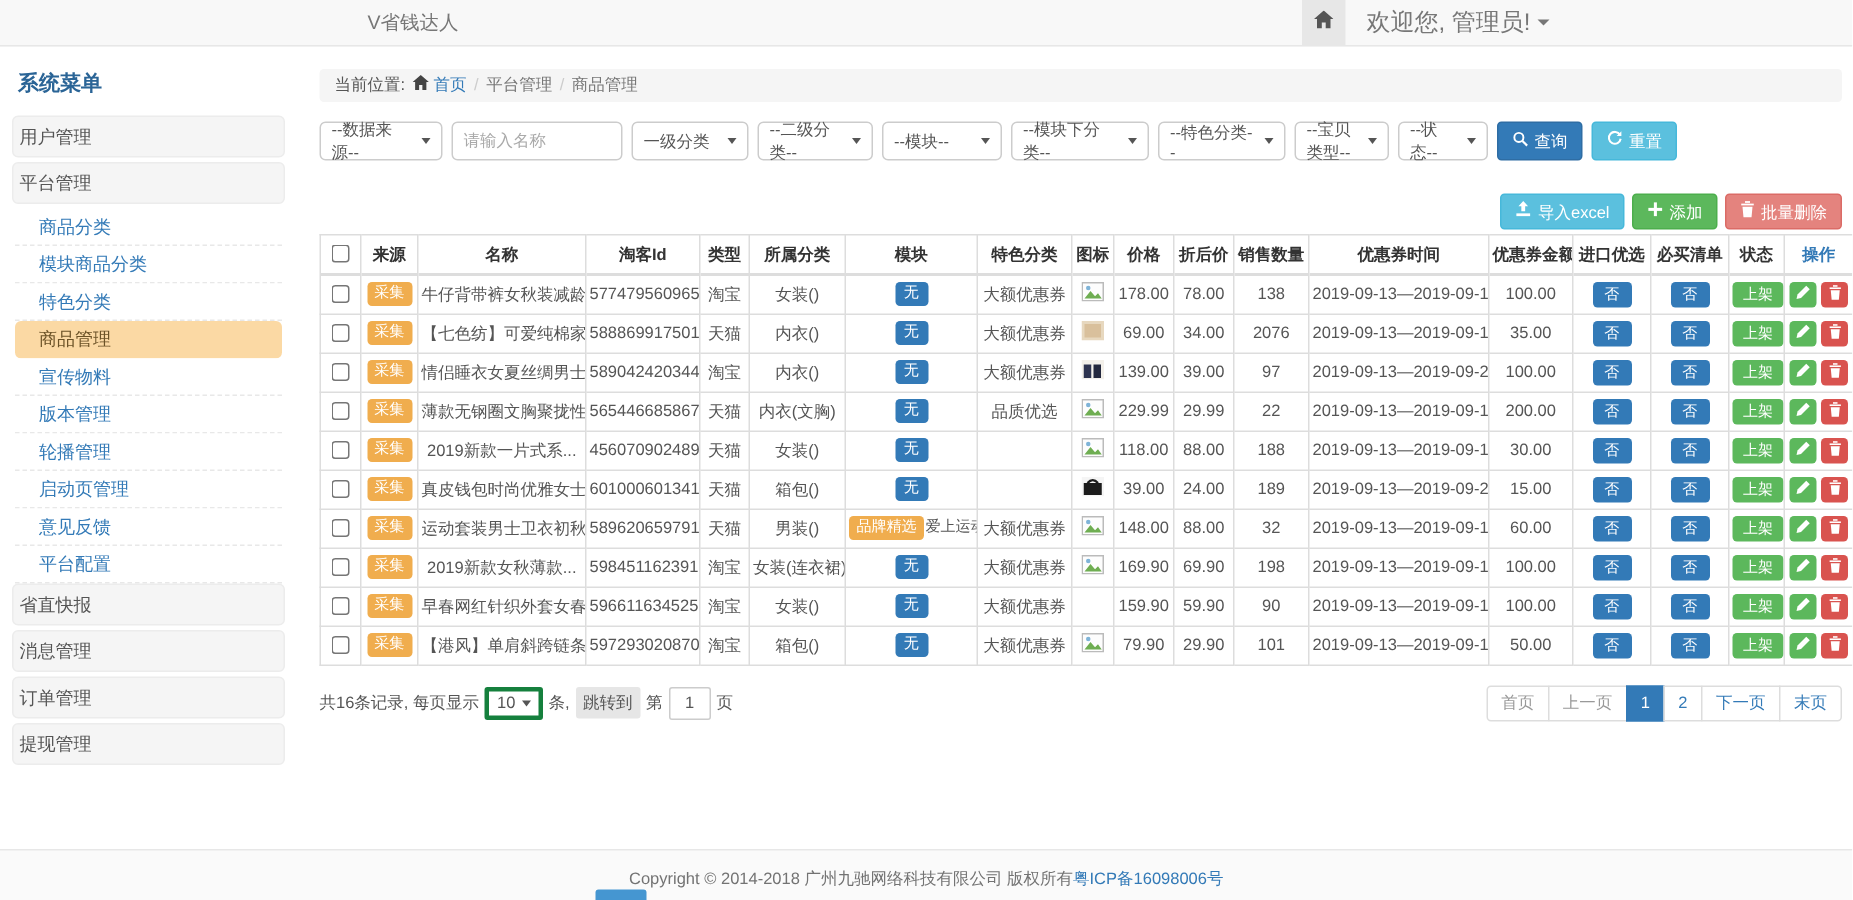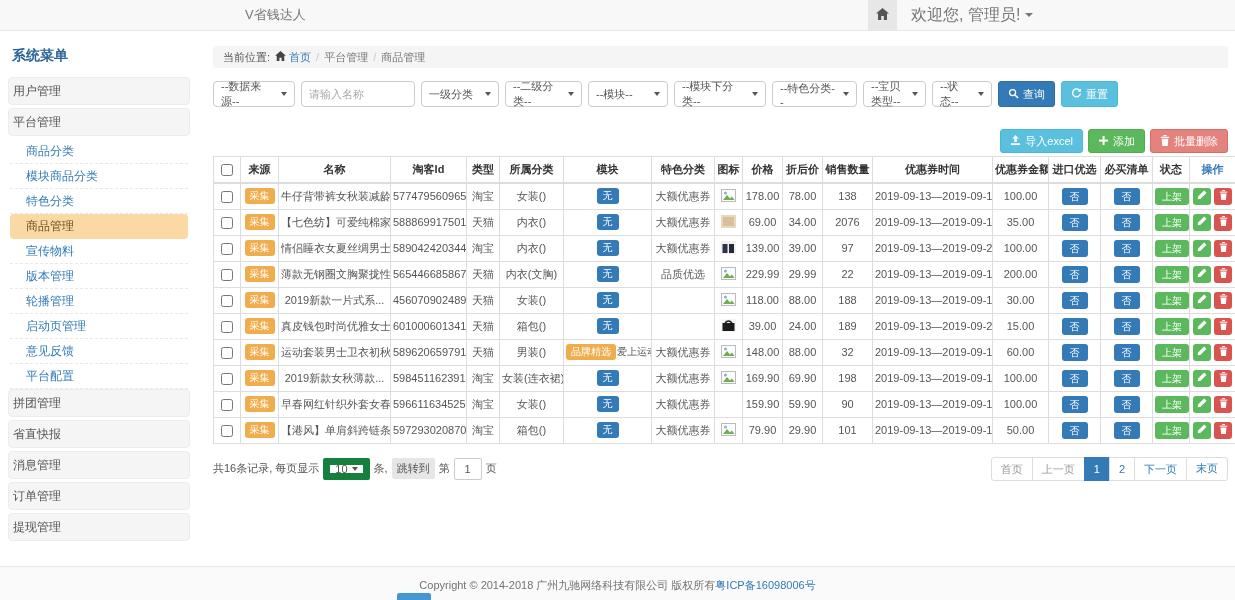--- a/index.html
+++ b/index.html
@@ -61,28 +61,28 @@
   .module-extra { font-size:10px; color:#555; margin-left:1px; }
   .btn-no { background:#337ab7; color:#fff; border-radius:3px; padding:3px 8px; font-size:10px; display:inline-block; cursor:pointer; line-height:11px; }
   .btn-on { background:#5cb85c; color:#fff; border-radius:3px; padding:3px 7px; font-size:10px; display:inline-block; cursor:pointer; line-height:11px; }
   .btn-ico { width:18px; height:17px; border-radius:3px; display:inline-flex; align-items:center; justify-content:center; cursor:pointer; vertical-align:middle; }
   .btn-edit { background:#5cb85c; margin-right:3px; }
   .btn-del { background:#d9534f; }
   .thumb { display:inline-flex; align-items:center; justify-content:center; }
 
   .pagebar { display:flex; justify-content:space-between; align-items:center; margin-top:13px; font-size:11px; color:#555; }
   .pg-left { display:flex; align-items:center; gap:4px; }
-  .pg-size { height:22px; min-width:38px; border:7px solid #15803d; border-radius:2px; background:#fff; display:inline-flex; align-items:center; justify-content:space-between; padding:0 5px; cursor:pointer; }
+  .pg-size { height:22px; min-width:38px; border:3px solid #15803d; border-radius:2px; background:#fff; display:inline-flex; align-items:center; justify-content:space-between; padding:0 5px; cursor:pointer; }
   .pg-size .sel-caret { width:0; height:0; border-left:3.5px solid transparent; border-right:3.5px solid transparent; border-top:4px solid #555; margin-left:4px; }
   .pg-jump-label { background:#e6e6e6; padding:3px 5px; border-radius:2px; color:#555; }
   .pg-input { width:28px; height:22px; border:1px solid #ccc; border-radius:2px; text-align:center; font-size:11px; font-family:inherit; color:#555; }
   .pg-btns { display:flex; }
   .pg-btn { border:1px solid #ddd; background:#fff; color:#337ab7; padding:0 9px; height:24px; line-height:23px; margin-left:-1px; cursor:pointer; }
   .pg-btn:first-child { margin-left:0; border-radius:3px 0 0 3px; }
-  .pg-btn:last-child { border-radius:0 3px 3px 0;font-family:Liberation Mono, monospace; }
+  .pg-btn:last-child { border-radius:0 3px 3px 0; }
   .pg-btn.disabled { color:#999; cursor:default; }
   .pg-btn.active { background:#337ab7; border-color:#337ab7; color:#fff; }
 
   
   .footer { position:absolute; left:0; right:0; bottom:0; height:34px; background:#fafafa; border-top:1px solid #e7e7e7; text-align:center; font-size:11px; color:#737373; padding-top:11px; }
   .footer .icp { color:#337ab7; cursor:pointer; }
   .bottom-artifact { position:absolute; left:397px; top:593px; width:34px; height:7px; background:#4596d1; border-radius:2px 2px 0 0; }
 </style>
 </head>
 <body>
@@ -115,21 +115,20 @@
       <div class="menu-sub">商品分类</div>
       <div class="menu-sub">模块商品分类</div>
       <div class="menu-sub">特色分类</div>
       <div class="menu-sub active">商品管理</div>
       <div class="menu-sub">宣传物料</div>
       <div class="menu-sub">版本管理</div>
       <div class="menu-sub">轮播管理</div>
       <div class="menu-sub">启动页管理</div>
       <div class="menu-sub">意见反馈</div>
       <div class="menu-sub">平台配置</div>
-      <div class="menu-group">拼团管理</div>
       <div class="menu-group">省直快报</div>
       <div class="menu-group">消息管理</div>
       <div class="menu-group">订单管理</div>
       <div class="menu-group">提现管理</div>
     </div>
 
     <div class="main">
 
       <div class="breadcrumb">
         <span class="crumb-prefix">当前位置:</span>

